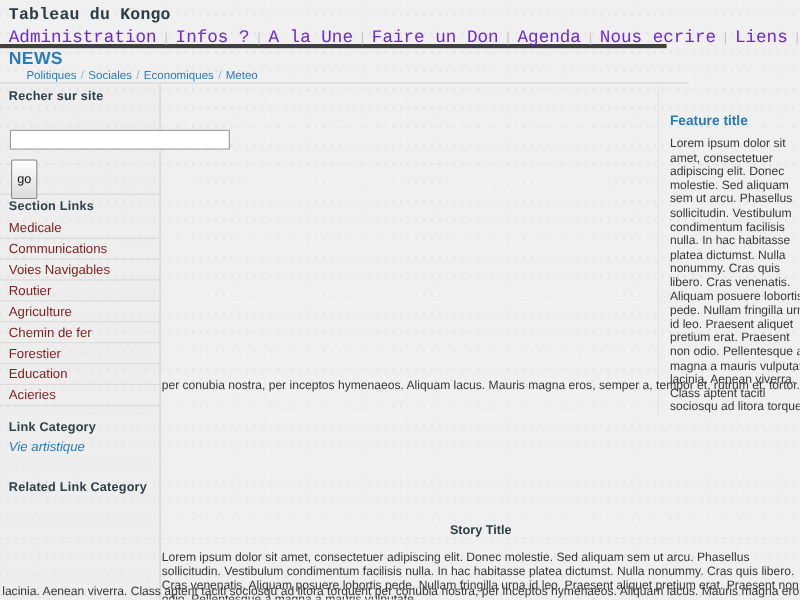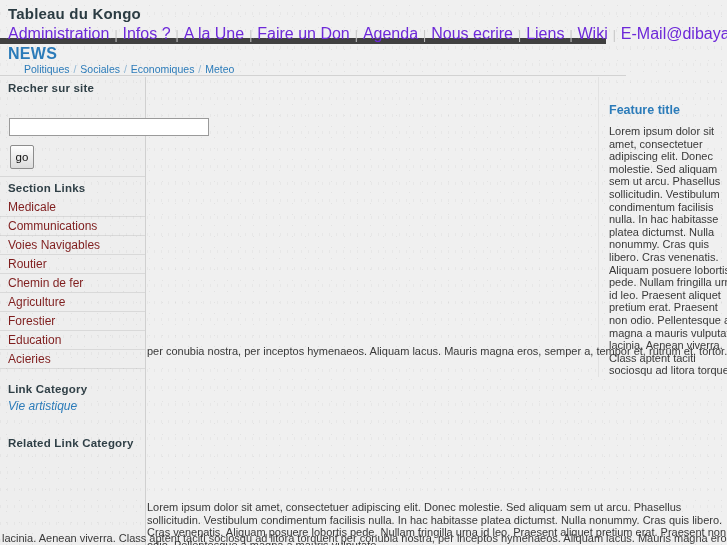--- a/index.html
+++ b/index.html
@@ -29,23 +29,24 @@
     background-position: 0 0, 4px 5px;
     z-index: 50;
   }
 
   
   #site-header {
     position: absolute;
     left: 0; top: 0;
     width: 606px;
     background: #f0f0f0;
-    border-bottom: 6px solid #404040;
+    border-bottom: 4px solid #404040;
     height: 44px;
     box-sizing: border-box;
+    font-family: Liberation Mono, monospace;
   }
   #site-title {
     margin: 0;
     padding: 6px 0 0 8px;
     font-size: 15px;
     font-weight: bold;
     color: #2a3b42;
     letter-spacing: .2px;
     line-height: 16px;
   }
@@ -126,21 +127,21 @@
     font-family: "Liberation Sans", sans-serif;
     font-size: 12px;
     padding: 1px 3px;
     z-index: 60;
   }
   #search-go {
     position: absolute;
     left: 10px;
     top: 47px;
     width: 24px;
-    height: 24px;
+    height: 36px;
     box-sizing: border-box;
     background: linear-gradient(#fdfdfd, #dcdcdc);
     border: 1px solid #8c8c8c;
     border-radius: 2px;
     font-family: "Liberation Sans", sans-serif;
     font-size: 11.5px;
     color: #111;
     cursor: pointer;
     padding: 0;
     z-index: 60;
@@ -289,24 +290,24 @@
         <li>
           <a href="#">Communications</a>
         </li>
         <li>
           <a href="#">Voies Navigables</a>
         </li>
         <li>
           <a href="#">Routier</a>
         </li>
         <li>
+          <a href="#">Agriculture</a>
+        </li>
+        <li>
           <a href="#">Chemin de fer</a>
-        </li>
-        <li>
-          <a href="#">Agriculture</a>
         </li>
         <li>
           <a href="#">Forestier</a>
         </li>
         <li>
           <a href="#">Education</a>
         </li>
         <li>
           <a href="#">Acieries</a>
         </li>
@@ -333,17 +334,18 @@
 
 </div>
 
 <div id="feature-col">
   <h3 id="feature-title">Feature title</h3>
   <p id="feature-body">Lorem ipsum dolor sit amet, consectetuer adipiscing elit. Donec molestie. Sed aliquam sem ut arcu. Phasellus sollicitudin. Vestibulum condimentum facilisis nulla. In hac habitasse platea dictumst. Nulla nonummy. Cras quis libero. Cras venenatis. Aliquam posuere lobortis pede. Nullam fringilla urna id leo. Praesent aliquet pretium erat. Praesent non odio. Pellentesque a magna a mauris vulputate lacinia. Aenean viverra. Class aptent taciti sociosqu ad litora torquent</p>
 </div>
 <div id="feature-overflow">per conubia nostra, per inceptos hymenaeos. Aliquam lacus. Mauris magna eros, semper a, tempor et, rutrum et, tortor.</div>
 
 <div id="main-col">
+  <h3 id="story-title">Story Title</h3>
   <p id="story-body">Lorem ipsum dolor sit amet, consectetuer adipiscing elit. Donec molestie. Sed aliquam sem ut arcu. Phasellus sollicitudin. Vestibulum condimentum facilisis nulla. In hac habitasse platea dictumst. Nulla nonummy. Cras quis libero. Cras venenatis. Aliquam posuere lobortis pede. Nullam fringilla urna id leo. Praesent aliquet pretium erat. Praesent non odio. Pellentesque a magna a mauris vulputate</p>
 </div>
 <div id="story-overflow">lacinia. Aenean viverra. Class aptent taciti sociosqu ad litora torquent per conubia nostra, per inceptos hymenaeos. Aliquam lacus. Mauris magna eros, semper a,</div>
 
 <div class="noise"></div>
 
 </body></html>

